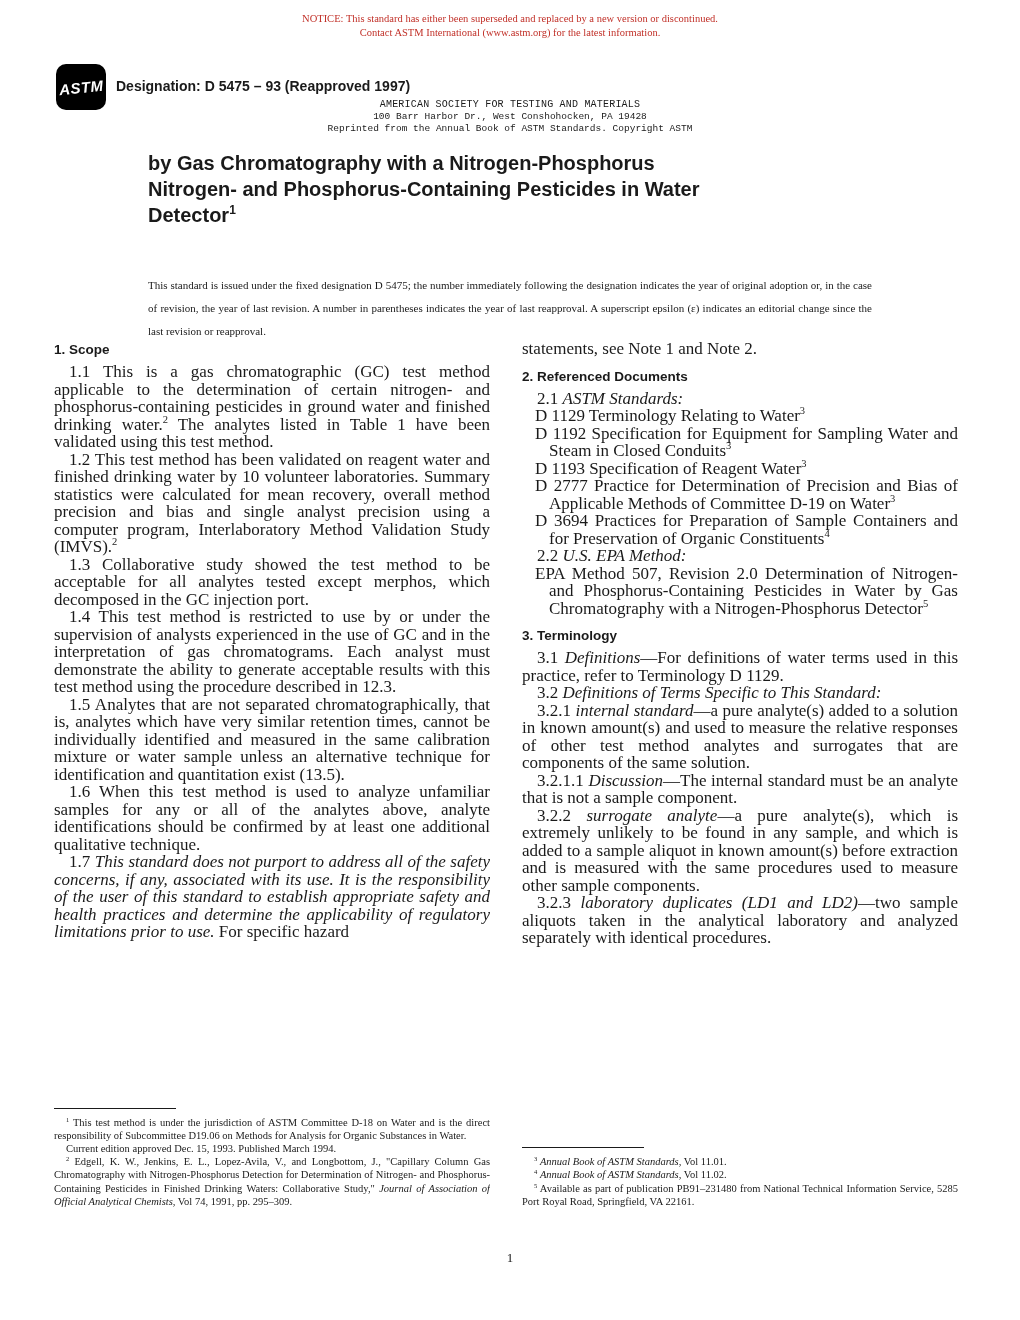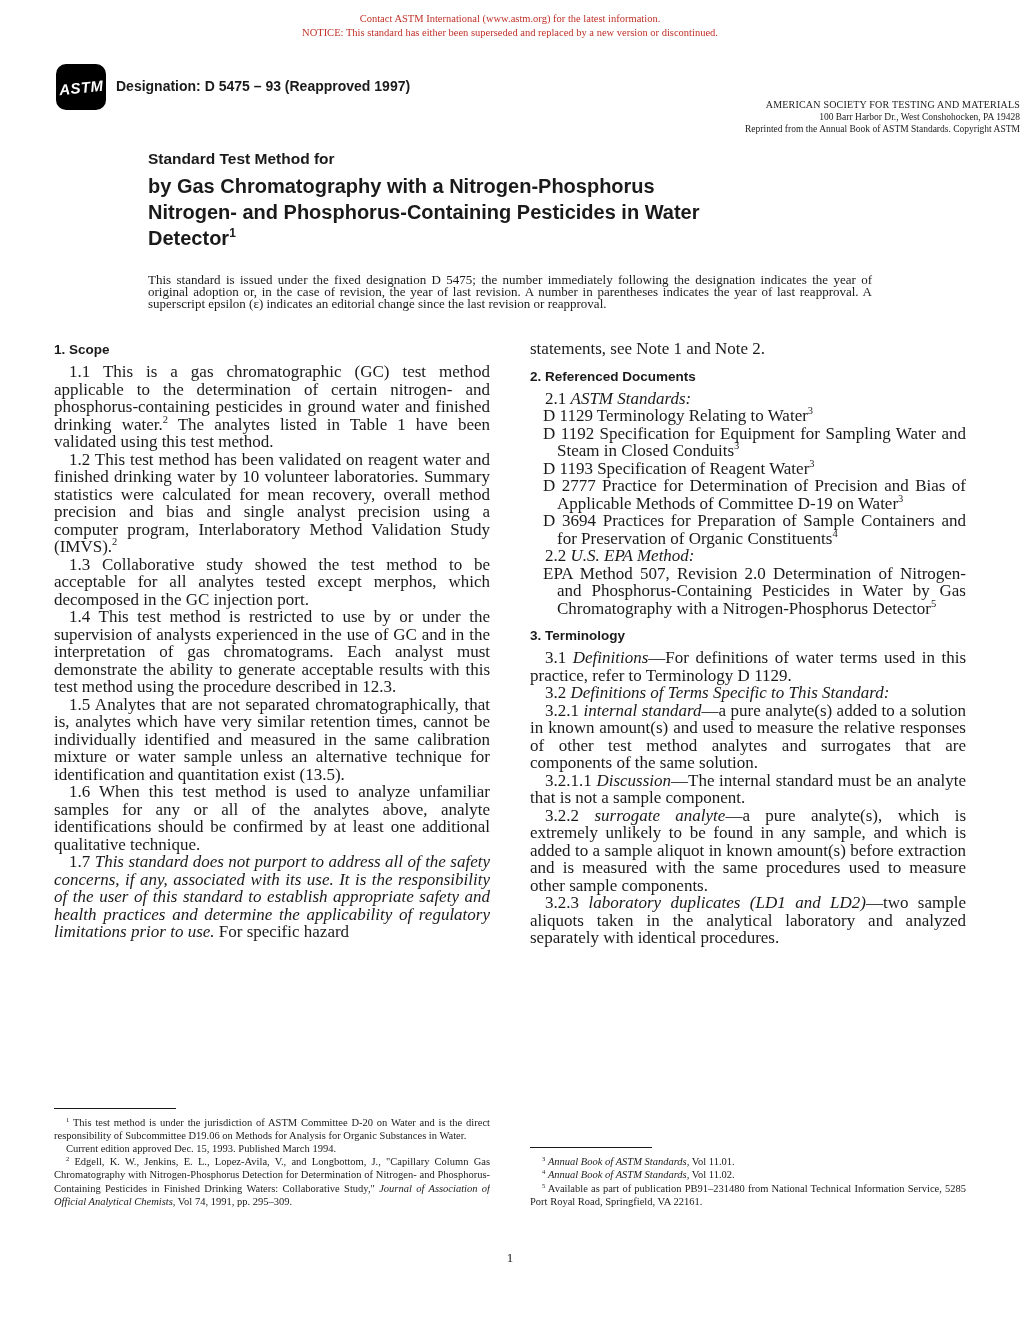--- a/index.html
+++ b/index.html
@@ -21,38 +21,38 @@
   }
   .logo span {
     font-weight:bold; font-style:italic; font-size:15px; letter-spacing:0.5px;
     transform:rotate(-6deg);
   }
   .designation {
     position:absolute; top:78px; left:116px;
     font-family:"Liberation Sans", sans-serif; font-weight:bold; font-size:14px;
   }
   .society {
-    position:absolute; top:99px; left:0; width:100%; text-align:right;
-    font-size:9.5px; line-height:12px; font-family:Liberation Serif, serif;
+    position:absolute; top:99px; left:0; width:100%; text-align:center;
+    font-size:9.5px; line-height:12px; font-family:Liberation Mono, monospace;
   }
   .society .soc1 { font-size:10px; letter-spacing:0.2px; }
   .titleblock {
     position:absolute; top:150px; left:148px; width:740px;
     font-family:"Liberation Sans", sans-serif; font-weight:bold;
   }
   .title-intro { font-size:15.5px; margin-bottom:5px; }
   .title-main { font-size:20px; line-height:26px; }
   .title-main sup { font-size:12px; }
   .preamble {
     position:absolute; top:274px; left:148px; width:724px;
-    font-size:13px; line-height:12px; text-align:justify;
+    font-size:11px; line-height:23px; text-align:justify;
   }
   .columns {
     position:absolute; top:340px; left:54px; width:912px; height:870px;
-    display:flex; gap:40px;
+    display:flex; gap:32px;
   }
   .col { width:436px; display:flex; flex-direction:column; overflow:hidden; }
   .col-content p { font-size:17px; line-height:17.5px; text-align:justify; margin:0; }
   .ind { text-indent:15px; }
   .noind { text-indent:0; }
   h2.sec {
     font-family:"Liberation Sans", sans-serif; font-weight:bold;
     font-size:13.5px; line-height:17px; margin:10px 0 5px 0;
   }
   h2.first { margin-top:1px; }
@@ -68,38 +68,37 @@
     font-size:13px;
   }
   i { font-style:italic; }
 </style>
 </head>
 <body>
 
 <div class="page">
 
   <div class="notice">
+    <div>NOTICE: This standard has either been superseded and replaced by a new version or discontinued.</div>
     <div>Contact ASTM International (www.astm.org) for the latest information.</div>
-    <div>NOTICE: This standard has either been superseded and replaced by a new version or discontinued.</div>
   </div>
 
   <div class="logo">
     <span>ASTM</span>
   </div>
 
   <div class="designation">Designation: D 5475 – 93 (Reapproved 1997)</div>
 
   <div class="society">
     <div class="soc1">AMERICAN SOCIETY FOR TESTING AND MATERIALS</div>
     <div>100 Barr Harbor Dr., West Conshohocken, PA 19428</div>
     <div>Reprinted from the Annual Book of ASTM Standards. Copyright ASTM</div>
   </div>
 
   <div class="titleblock">
-    <div class="title-intro">Standard Test Method for</div>
     <div class="title-main">by Gas Chromatography with a Nitrogen-Phosphorus</div>
     <div class="title-main">Nitrogen- and Phosphorus-Containing Pesticides in Water</div>
     <div class="title-main"><span>Detector</span><sup>1</sup></div>
   </div>
 
   <p class="preamble">This standard is issued under the fixed designation D 5475; the number immediately following the designation indicates the year of original adoption or, in the case of revision, the year of last revision. A number in parentheses indicates the year of last reapproval. A superscript epsilon (ε) indicates an editorial change since the last revision or reapproval.</p>
 
   <div class="columns">
 
     <div class="col">
@@ -108,21 +107,21 @@
         <p class="ind"><span>1.1 This is a gas chromatographic (GC) test method applicable to the determination of certain nitrogen- and phosphorus-containing pesticides in ground water and finished drinking water.</span><sup>2</sup><span> The analytes listed in Table 1 have been validated using this test method.</span></p>
         <p class="ind"><span>1.2 This test method has been validated on reagent water and finished drinking water by 10 volunteer laboratories. Summary statistics were calculated for mean recovery, overall method precision and bias and single analyst precision using a computer program, Interlaboratory Method Validation Study (IMVS).</span><sup>2</sup></p>
         <p class="ind">1.3 Collaborative study showed the test method to be acceptable for all analytes tested except merphos, which decomposed in the GC injection port.</p>
         <p class="ind">1.4 This test method is restricted to use by or under the supervision of analysts experienced in the use of GC and in the interpretation of gas chromatograms. Each analyst must demonstrate the ability to generate acceptable results with this test method using the procedure described in 12.3.</p>
         <p class="ind">1.5 Analytes that are not separated chromatographically, that is, analytes which have very similar retention times, cannot be individually identified and measured in the same calibration mixture or water sample unless an alternative technique for identification and quantitation exist (13.5).</p>
         <p class="ind">1.6 When this test method is used to analyze unfamiliar samples for any or all of the analytes above, analyte identifications should be confirmed by at least one additional qualitative technique.</p>
         <p class="ind"><span>1.7 </span><i>This standard does not purport to address all of the safety concerns, if any, associated with its use. It is the responsibility of the user of this standard to establish appropriate safety and health practices and determine the applicability of regulatory limitations prior to use.</i><span> For specific hazard</span></p>
       </div>
       <div class="footnotes">
         <div class="fnrule"></div>
-        <p class="fn"><sup>1</sup><span> This test method is under the jurisdiction of ASTM Committee D-20 on Water and is the direct responsibility of Subcommittee D19.06 on Methods for Analysis for Organic Substances in Water.</span></p>
+        <p class="fn"><sup>1</sup><span> This test method is under the jurisdiction of ASTM Committee D-18 on Water and is the direct responsibility of Subcommittee D19.06 on Methods for Analysis for Organic Substances in Water.</span></p>
         <p class="fn">Current edition approved Dec. 15, 1993. Published March 1994.</p>
         <p class="fn"><sup>2</sup><span> Edgell, K. W., Jenkins, E. L., Lopez-Avila, V., and Longbottom, J., "Capillary Column Gas Chromatography with Nitrogen-Phosphorus Detection for Determination of Nitrogen- and Phosphorus-Containing Pesticides in Finished Drinking Waters: Collaborative Study," </span><i>Journal of Association of Official Analytical Chemists</i><span>, Vol 74, 1991, pp. 295–309.</span></p>
       </div>
     </div>
 
     <div class="col">
       <div class="col-content">
         <p class="noind">statements, see Note 1 and Note 2.</p>
 
         <h2 class="sec">2. Referenced Documents</h2>

